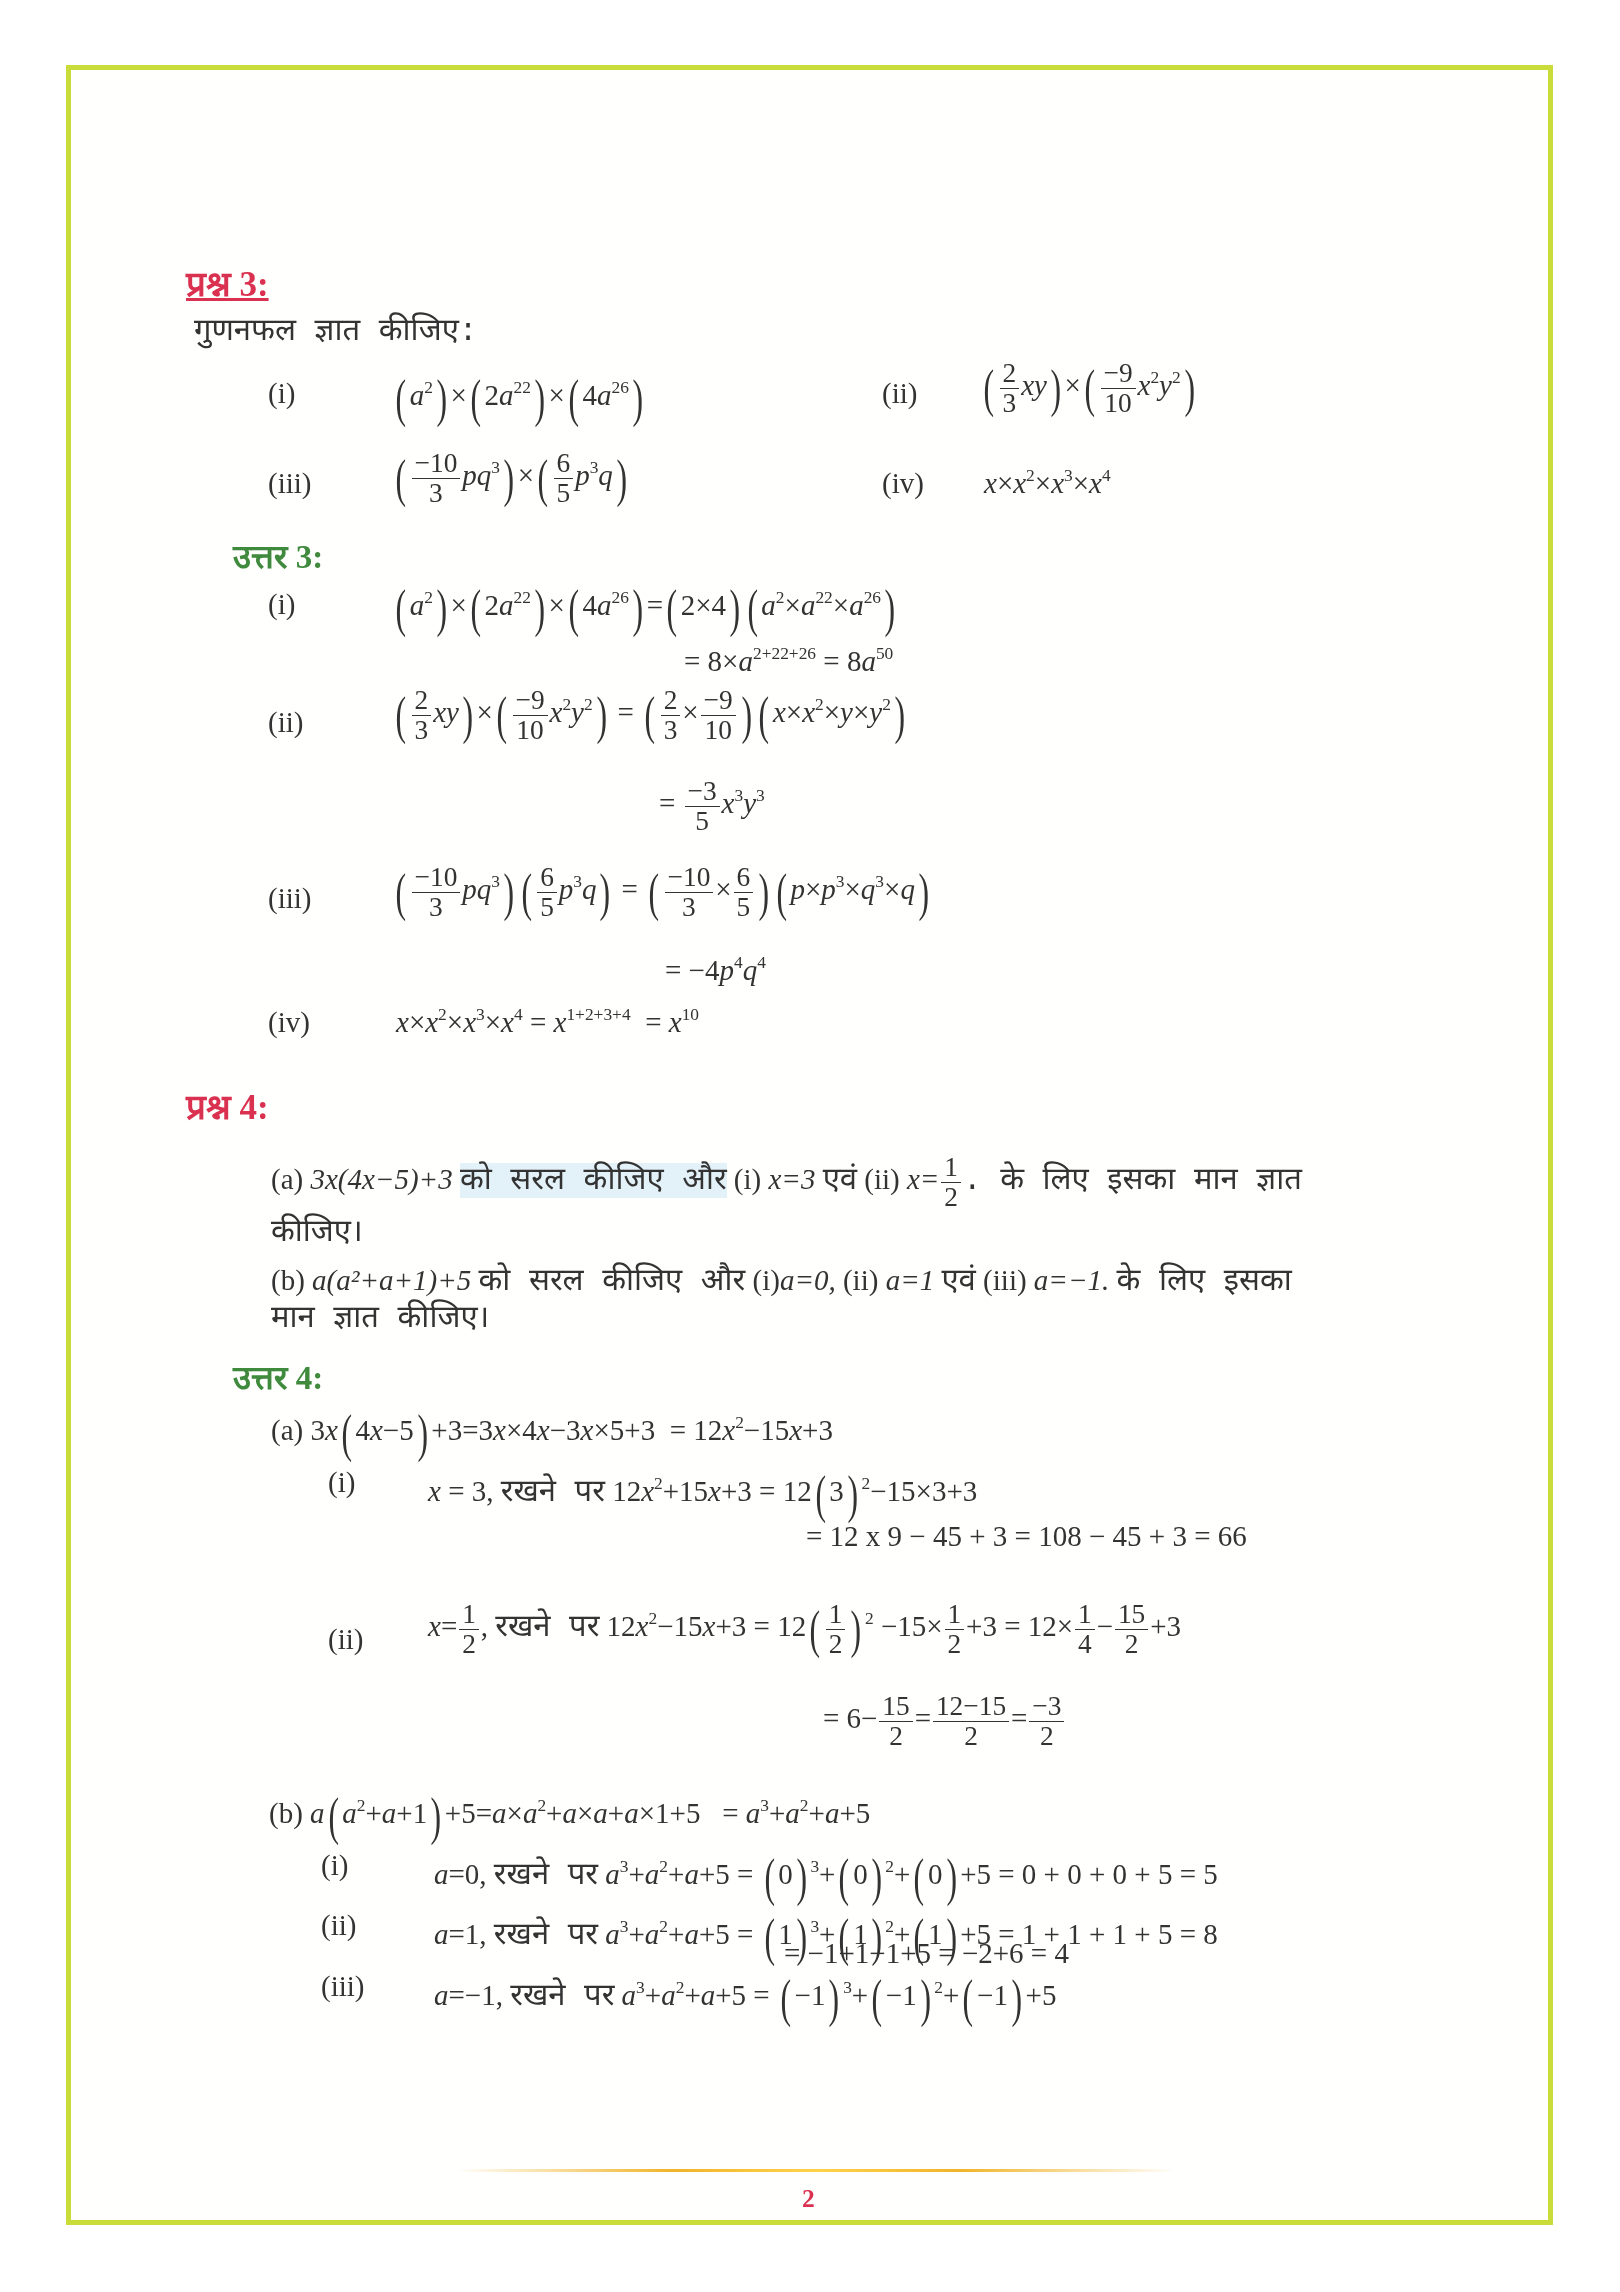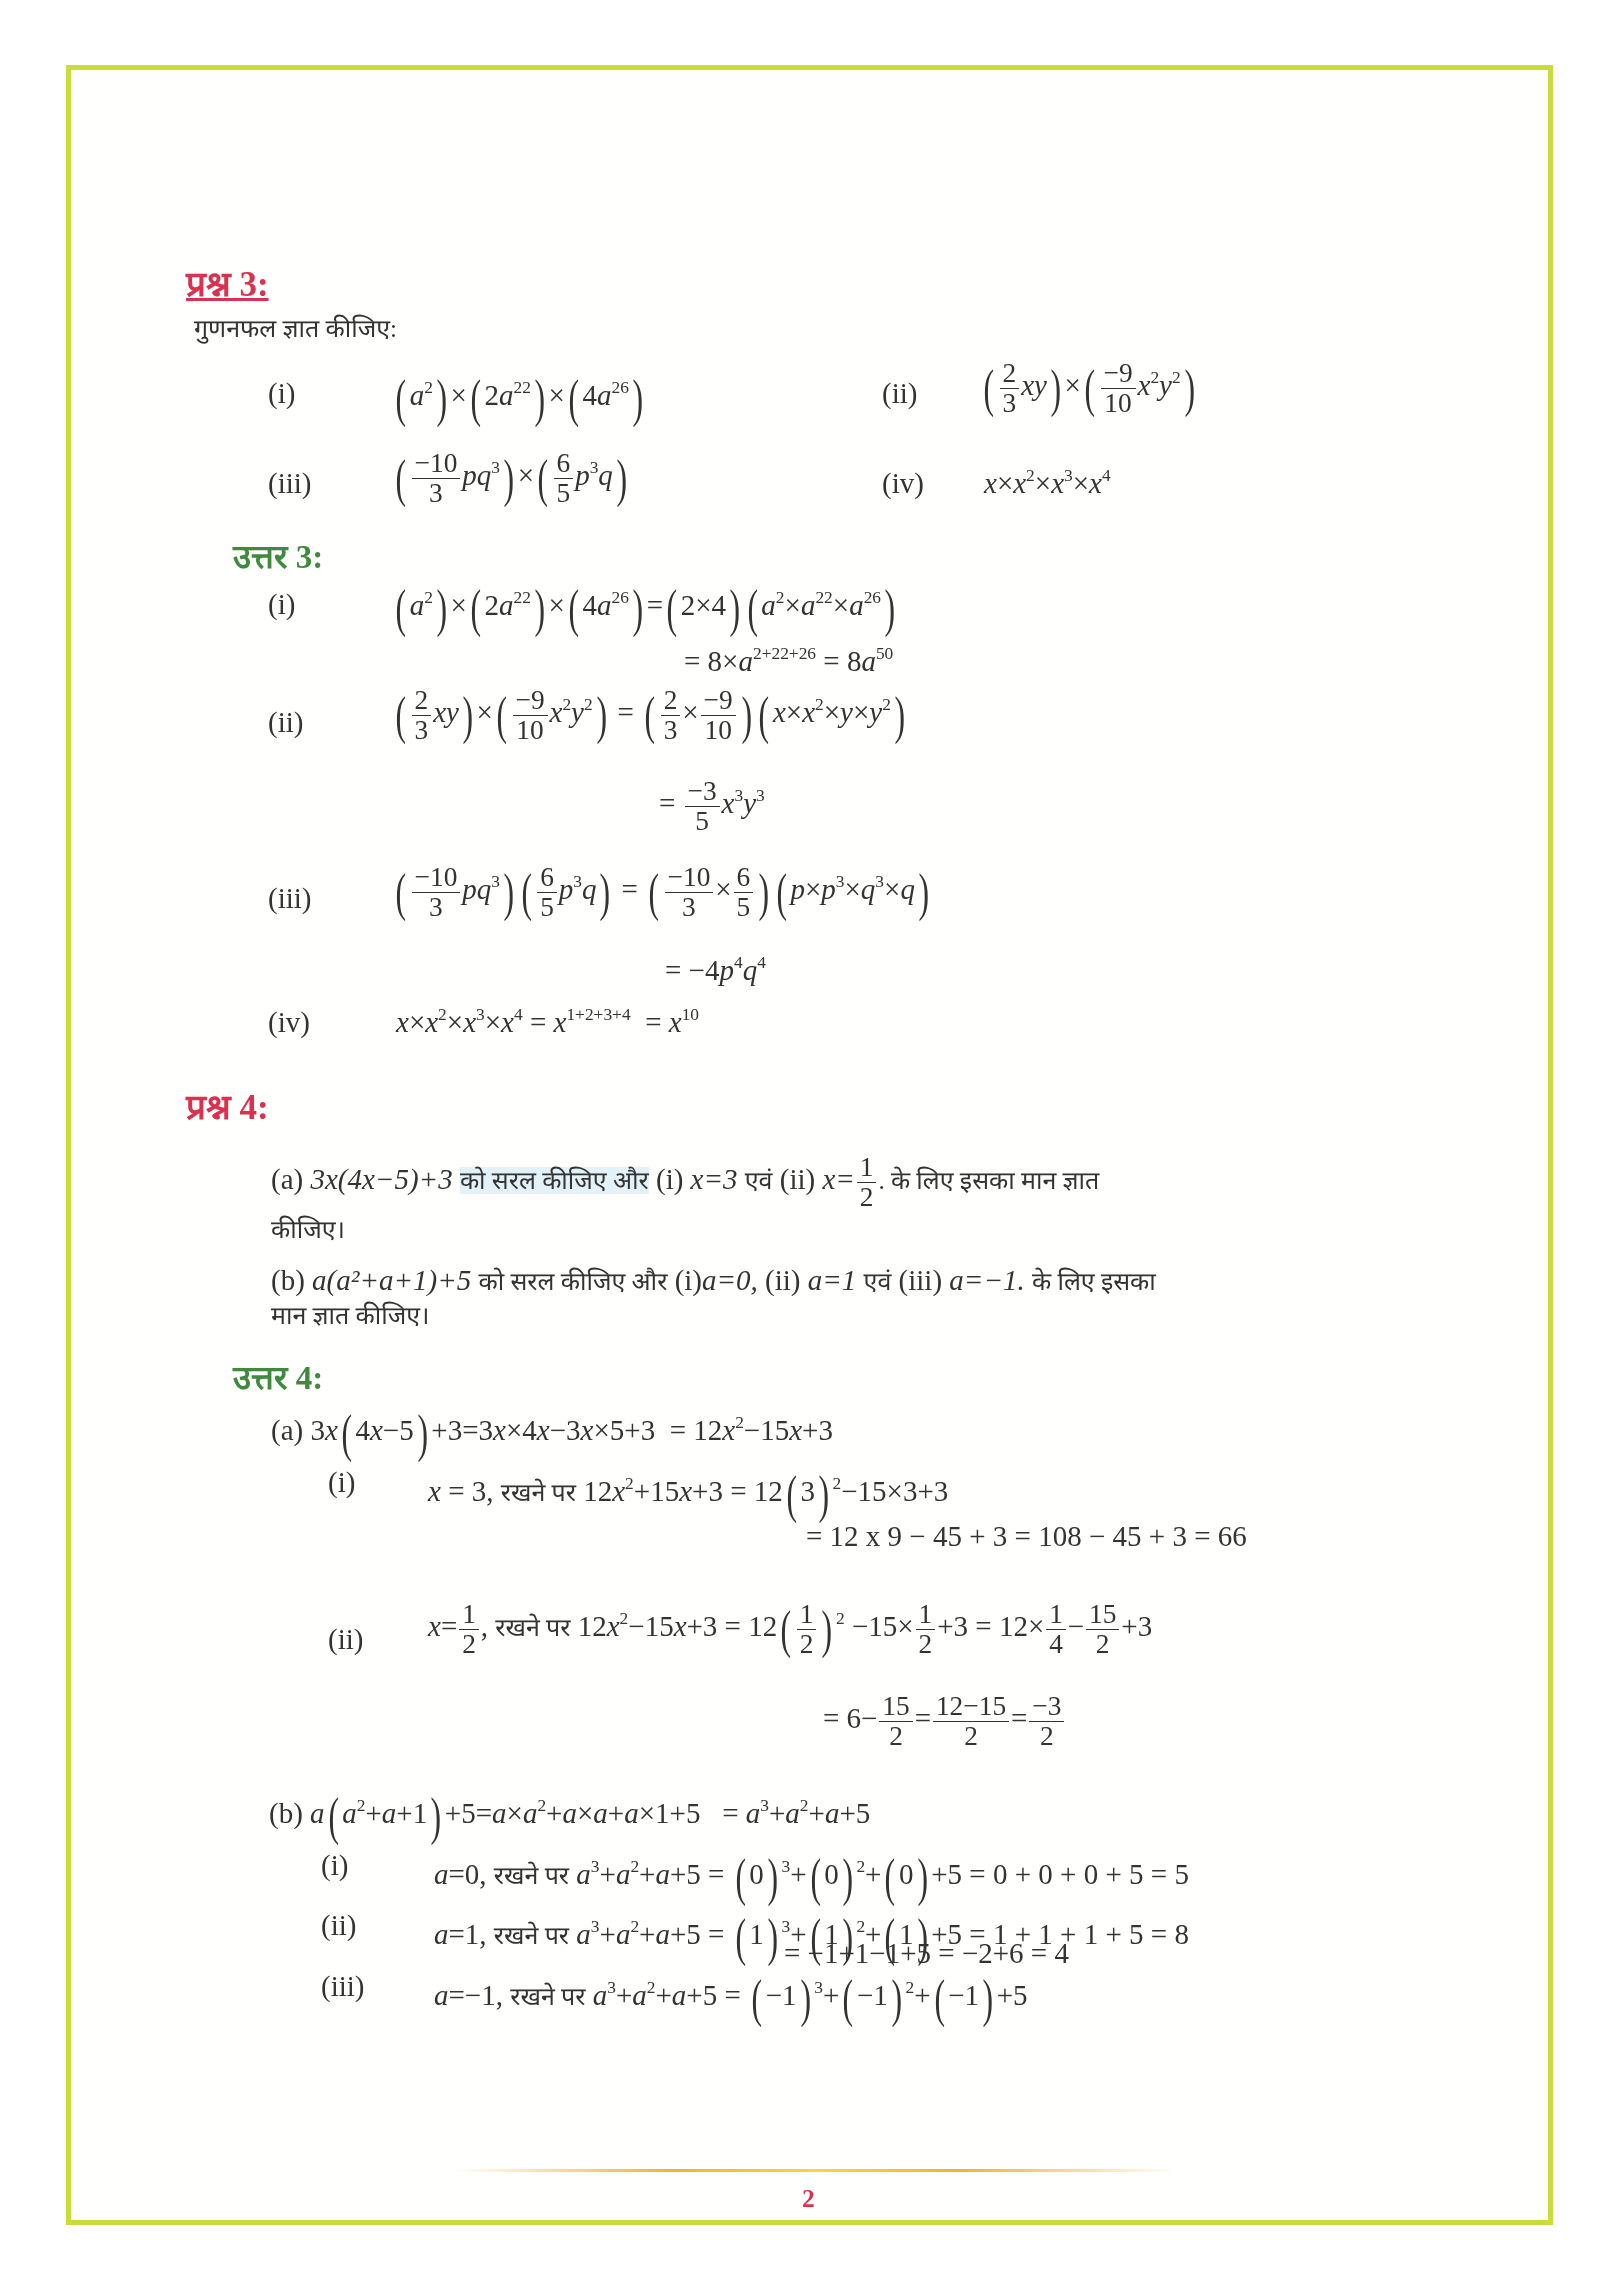--- a/index.html
+++ b/index.html
@@ -3,21 +3,21 @@
 <meta charset="utf-8">
 <style>
   html, body { margin:0; padding:0; background:#ffffff; }
   body { width:1620px; height:2293px; position:relative; overflow:hidden;
          font-family:"Liberation Serif", "DejaVu Serif", serif; color:#333333; }
   .frame { position:absolute; left:66px; top:65px; width:1487px; height:2160px;
            border:5.9px solid #c9dc3a; box-sizing:border-box; background:#fffffe; }
   .ln { position:absolute; white-space:nowrap; font-size:29px; line-height:1; }
   .heading-q { color:#d9314f; font-size:35px; font-weight:bold; }
   .heading-a { color:#3f8a3c; font-size:33px; font-weight:bold; }
-  .hindi { font-family:Liberation Serif, serif; font-size:25px; }
+  .hindi { font-family:Liberation Mono, monospace; font-size:31px; }
   .lbl { font-size:29px; }
   .m { font-style:italic; }
   sup { font-size:60%; vertical-align:0.7em; line-height:0; }
   .frac { display:inline-flex; flex-direction:column; align-items:center; vertical-align:middle;
           font-size:27.4px; line-height:1.05; margin:0 2px; }
   .frac .num { border-bottom:1.5px solid #333; padding:0 2.9px; }
   .frac .den { padding:0 2.9px; }
   .par { font-size:53px; font-weight:100; vertical-align:middle; transform:scaleX(0.6);
          display:inline-block; line-height:1; }
   .hl { background:#e3f1f8; }

